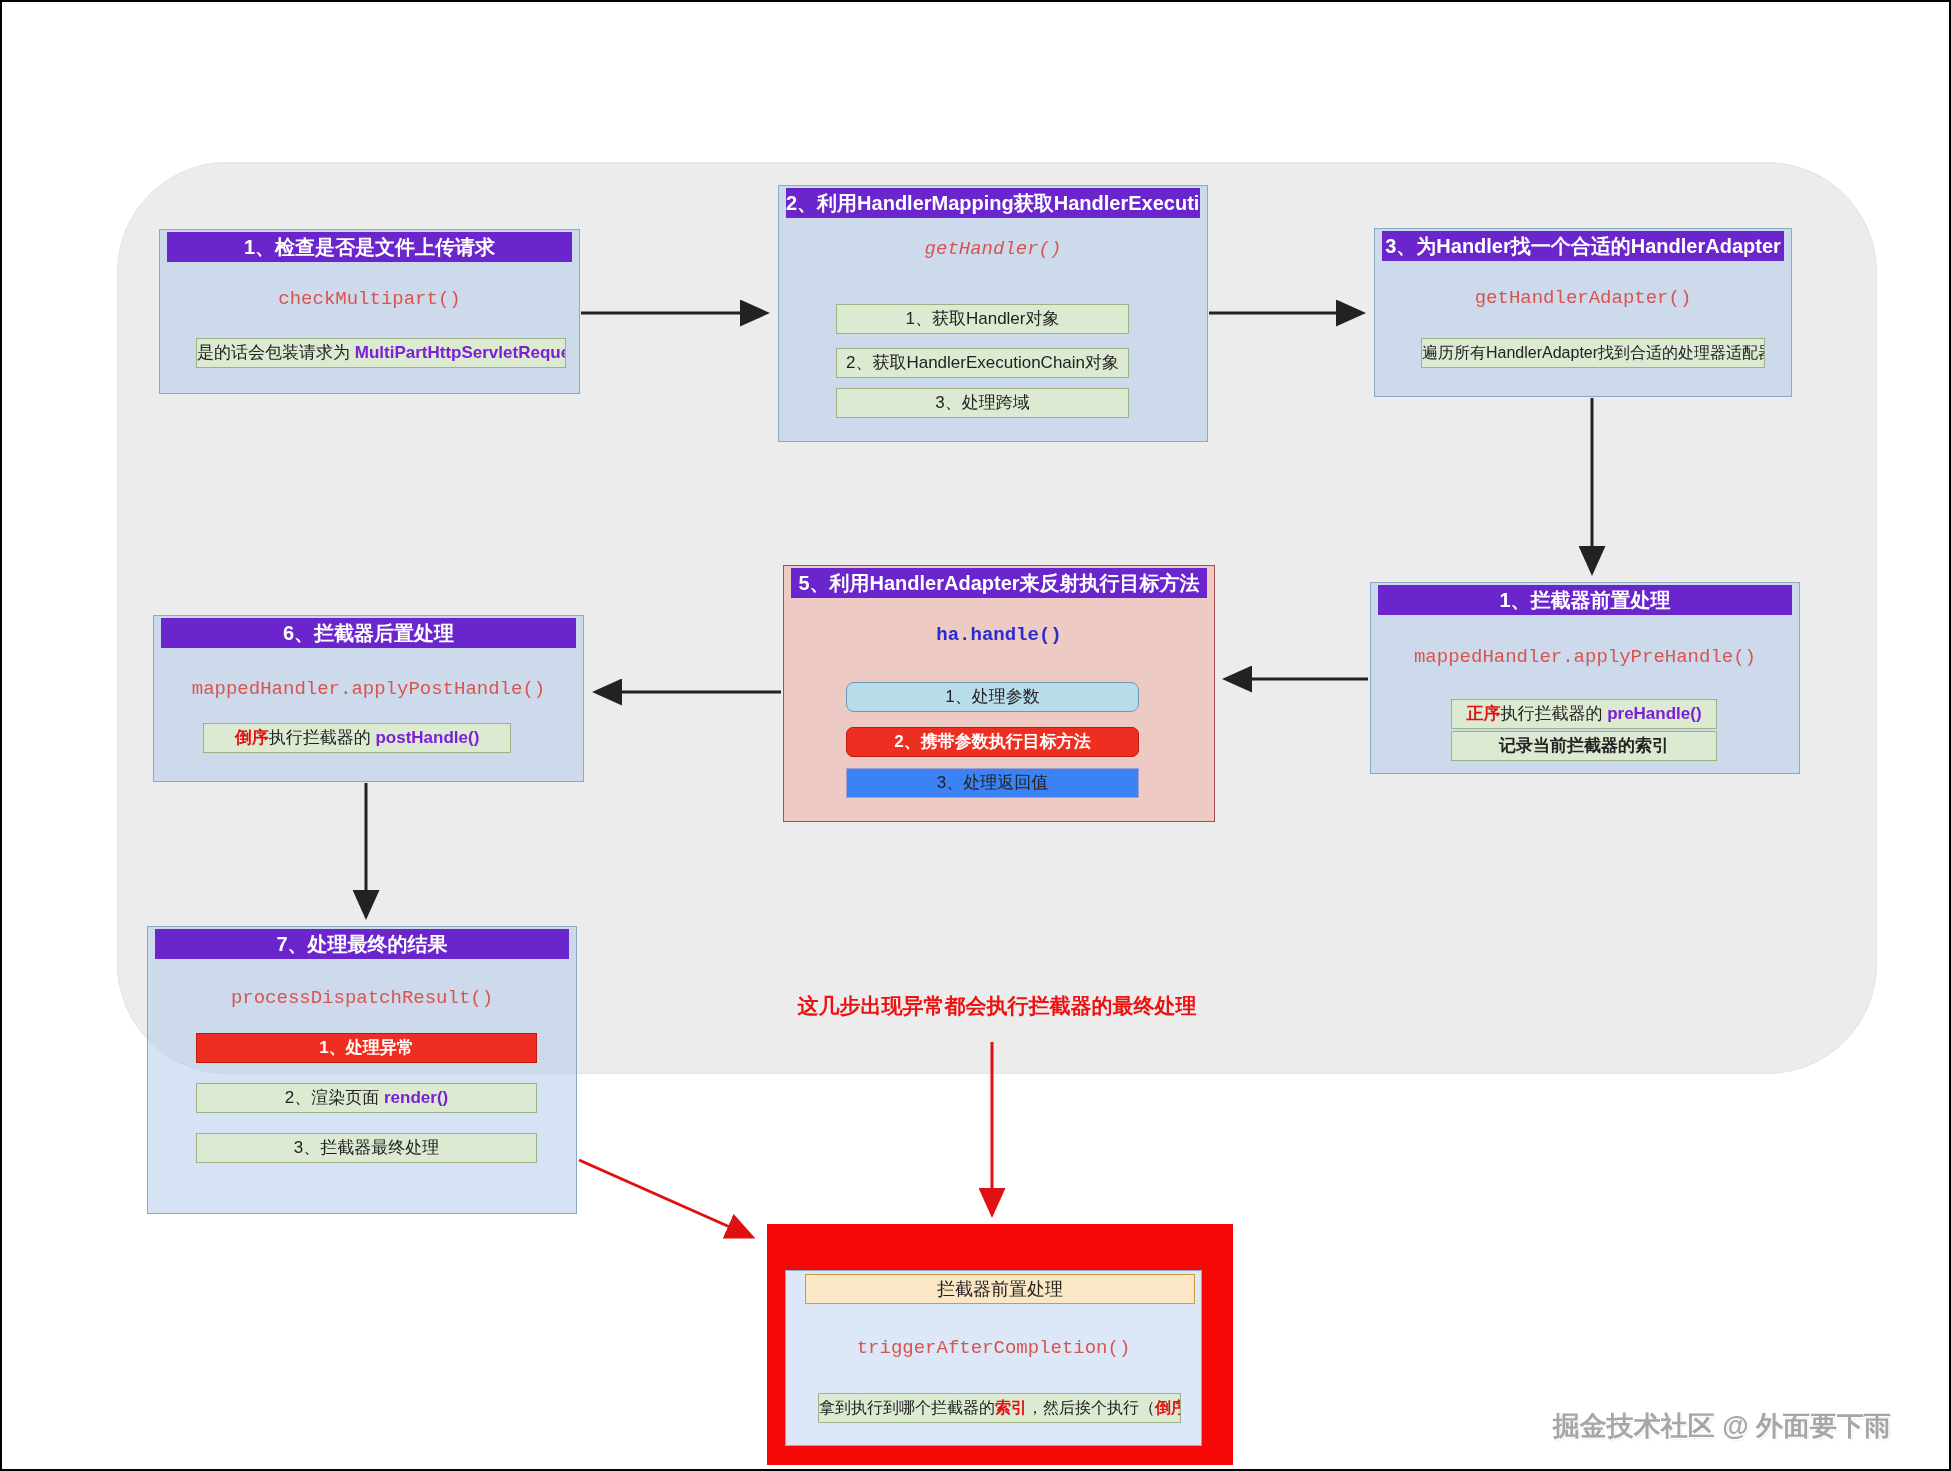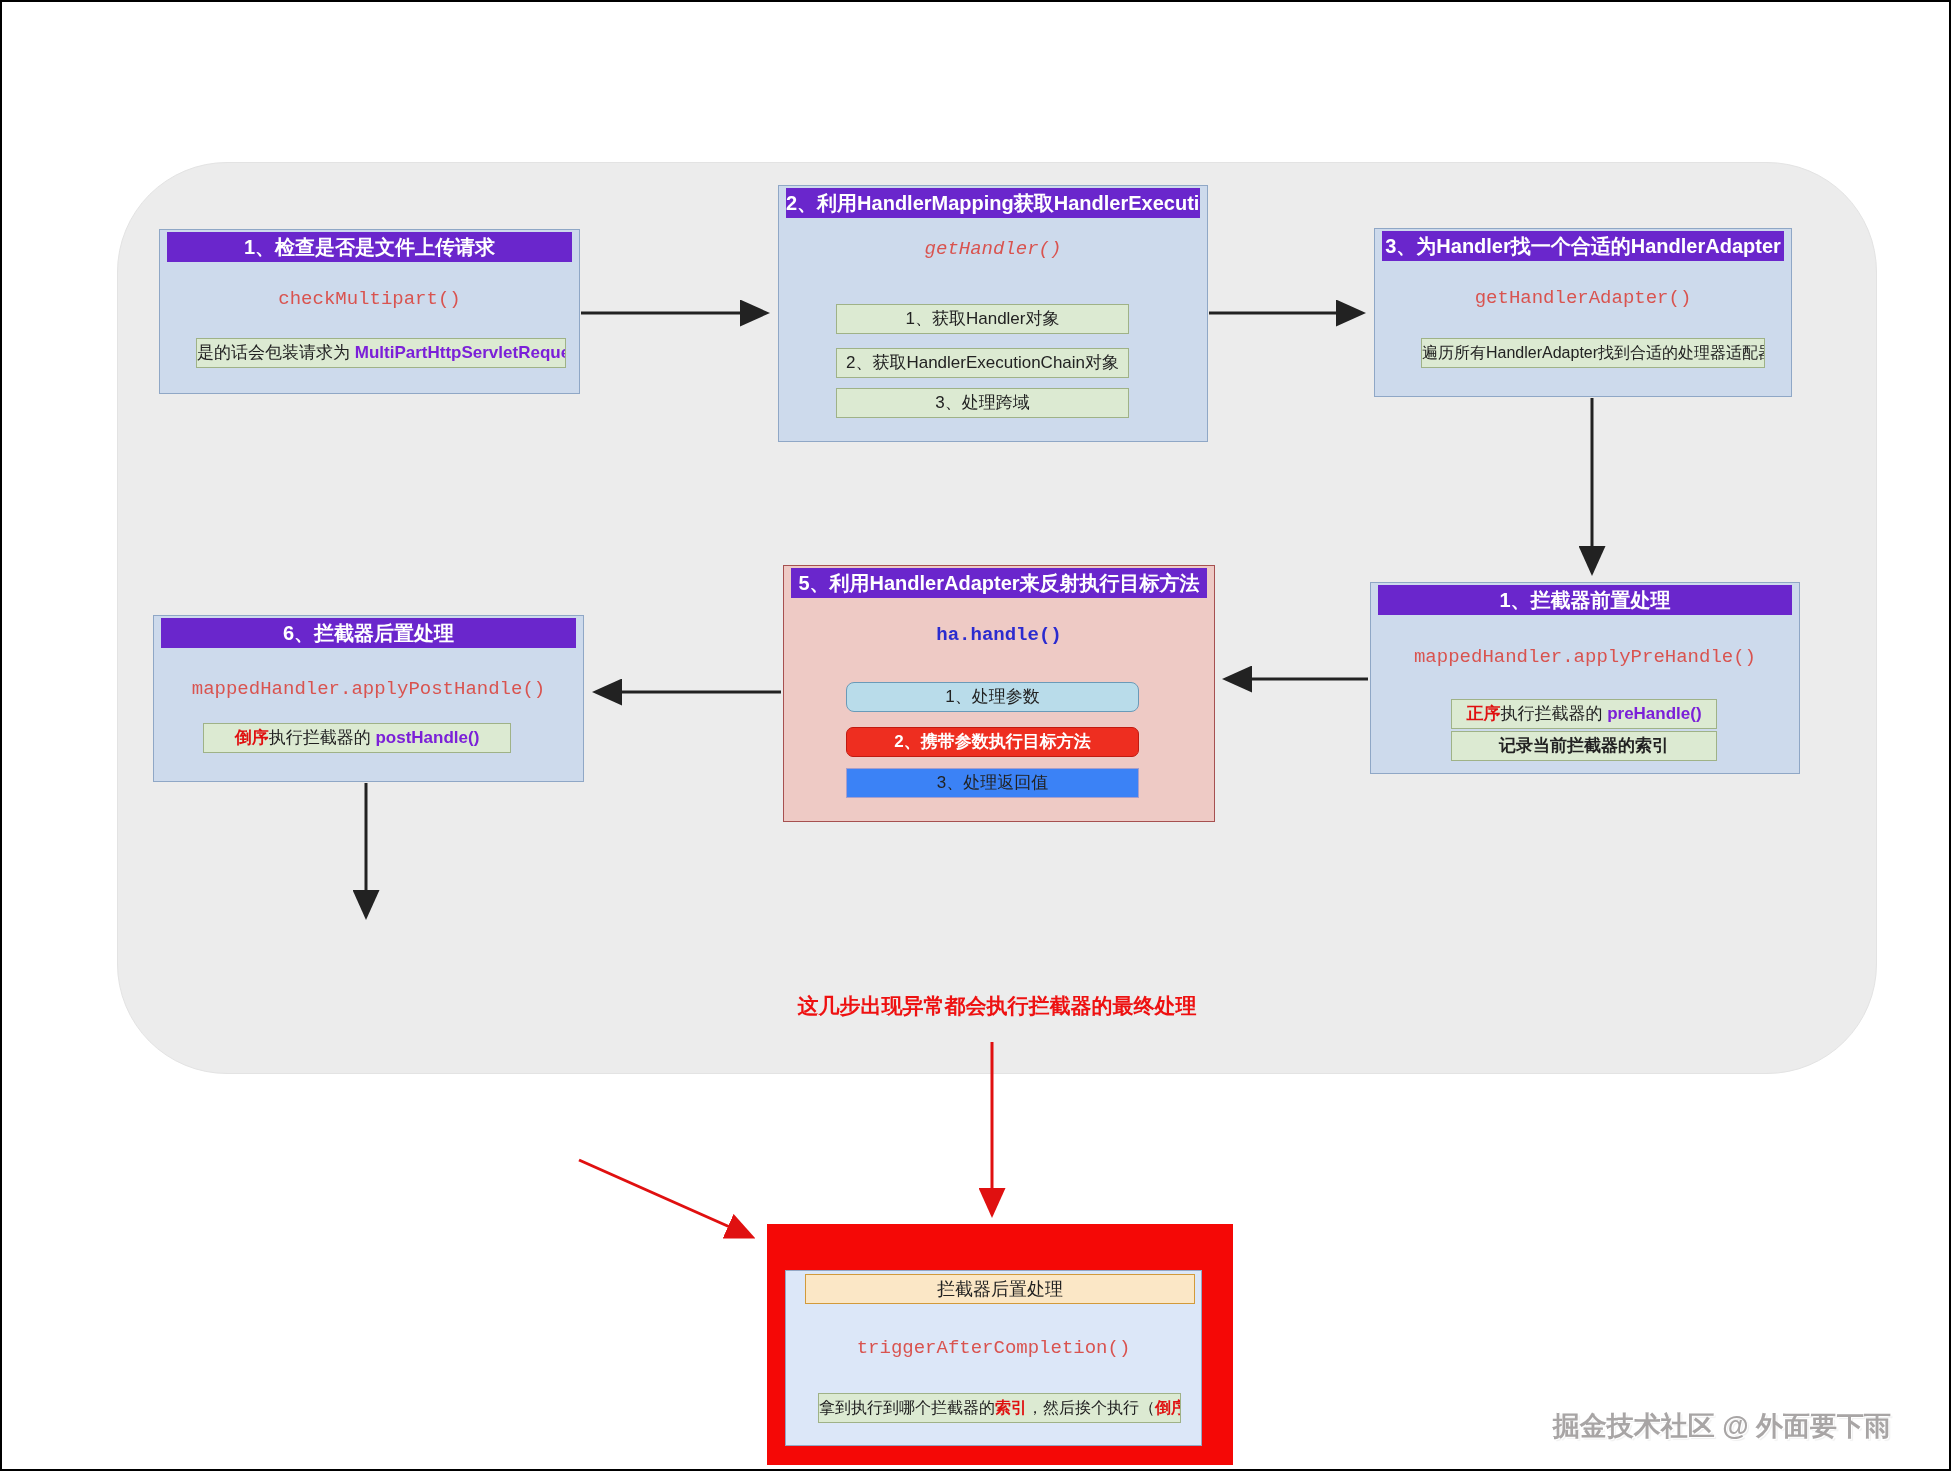--- a/index.html
+++ b/index.html
@@ -104,24 +104,31 @@
     <div class="pill red" style="left:62px;top:161px;width:293px;border-radius:7px;">2、携带参数执行目标方法</div>
     <div class="pill lav" style="left:62px;top:202px;width:293px;">3、处理返回值</div>
   </div>
 
   <div class="box" style="left:151px;top:613px;width:431px;height:167px;">
     <div class="box-header">6、拦截器后置处理</div>
     <div class="code" style="top:62px;">mappedHandler.applyPostHandle()</div>
     <div class="pill" style="left:49px;top:107px;width:308px;"><span class="b-red">倒序</span><span>执行拦截器的 </span><span class="b-purple">postHandle()</span></div>
   </div>
 
+  <div class="box" style="left:145px;top:924px;width:430px;height:288px;">
+    <div class="box-header">7、处理最终的结果</div>
+    <div class="code" style="top:60px;">processDispatchResult()</div>
+    <div class="pill red" style="left:48px;top:106px;width:341px;">1、处理异常</div>
+    <div class="pill" style="left:48px;top:156px;width:341px;"><span>2、渲染页面 </span><span class="b-purple">render()</span></div>
+    <div class="pill" style="left:48px;top:206px;width:341px;">3、拦截器最终处理</div>
+  </div>
 
   <div class="final-box">
     <div class="final-panel">
-      <div class="pill orange" style="left:19px;top:3px;width:390px;">拦截器后置处理</div>
+      <div class="pill orange" style="left:19px;top:3px;width:390px;">拦截器前置处理</div>
       <div class="code" style="top:66px;">triggerAfterCompletion()</div>
       <div class="pill" style="left:32px;top:122px;width:363px;font-size:16px;"><span>拿到执行到哪个拦截器的</span><span class="b-red">索引</span><span>，然后挨个执行（</span><span class="b-red">倒序</span></div>
     </div>
   </div>
 
   <svg class="arrows" width="1951" height="1471" viewBox="0 0 1951 1471">
     <defs>
       <marker id="ah-black" markerWidth="10" markerHeight="9" refX="8" refY="4.5" orient="auto">
         <path d="M0,0 L10,4.5 L0,9 z" fill="#222"></path>
       </marker>

